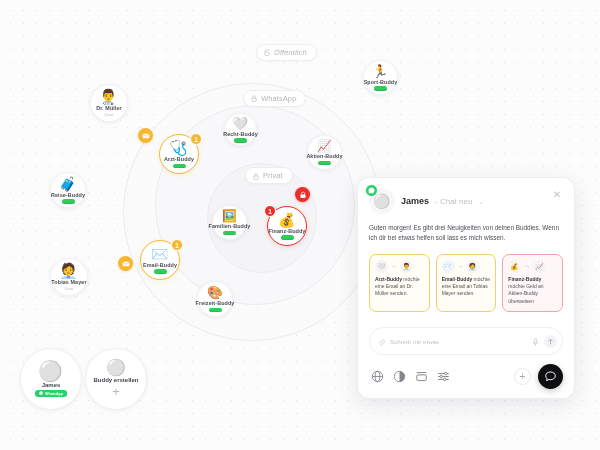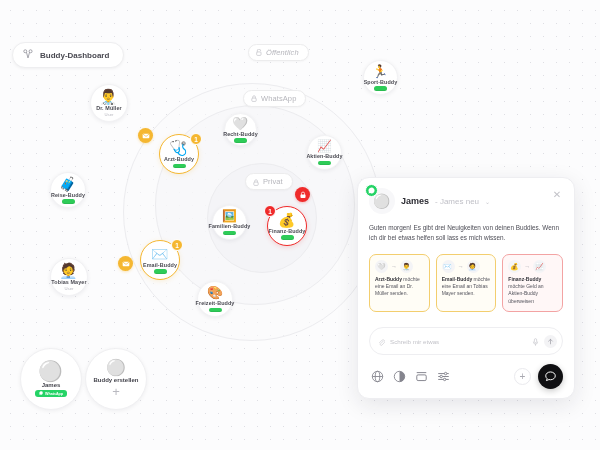--- a/index.html
+++ b/index.html
@@ -188,59 +188,48 @@
 </head>
 <body>
 
 <div id="stage">
   <div id="canvas"></div>
 
   <div class="zone z-public"></div>
   <div class="zone z-limited"></div>
   <div class="zone z-private"></div>
 
-  <div class="zone-pill" style="left:248px; top:44px;font-style:italic;">
+  <div class="zone-pill" style="left:256px; top:44px;font-style:italic;">
     <span>
       <svg width="6" height="7" viewBox="0 0 10 12">
           <path d="M2 5V3.4A3 3 0 0 1 8 3" fill="none" stroke="#c6c6cc" stroke-width="1.3" stroke-linecap="round"></path>
           <rect x="1" y="5" width="7.5" height="6" rx="1.6" fill="none" stroke="#c6c6cc" stroke-width="1.3"></rect>
         </svg>
     </span>
     <span>Öffentlich</span>
   </div>
   <div class="zone-pill" style="left:243px; top:90px;">
     <span>
       <svg width="6" height="7" viewBox="0 0 10 12">
           <path d="M2.8 5.2V3.6a2.3 2.3 0 0 1 4.6 0v1.6" fill="none" stroke="#c6c6cc" stroke-width="1.3" stroke-linecap="round"></path>
           <rect x="1.2" y="5.2" width="7.6" height="5.8" rx="1.6" fill="none" stroke="#c6c6cc" stroke-width="1.3"></rect>
         </svg>
     </span>
     <span>WhatsApp</span>
   </div>
-  <div class="zone-pill" style="left:245px; top:173px;align-items:flex-end;">
+  <div class="zone-pill" style="left:245px; top:167px;align-items:flex-end;">
     <span>
       <svg width="6" height="7" viewBox="0 0 10 12">
           <path d="M2.8 5.2V3.6a2.3 2.3 0 0 1 4.6 0v1.6" fill="none" stroke="#c6c6cc" stroke-width="1.3" stroke-linecap="round"></path>
           <rect x="1.2" y="5.2" width="7.6" height="5.8" rx="1.6" fill="none" stroke="#c6c6cc" stroke-width="1.3"></rect>
         </svg>
     </span>
     <span>Privat</span>
   </div>
 
-  <div id="dashboard-pill">
-    <span>
-      <svg width="10" height="10" viewBox="0 0 14 14">
-        <circle cx="3.2" cy="3.2" r="2.1" fill="none" stroke="#8d8d96" stroke-width="1.1"></circle>
-        <circle cx="10.6" cy="3.2" r="2.1" fill="none" stroke="#8d8d96" stroke-width="1.1"></circle>
-        <path d="M5 5.1 L6.8 12" fill="none" stroke="#8d8d96" stroke-width="1.1" stroke-linecap="round"></path>
-        <path d="M9 5.1 L7.2 12" fill="none" stroke="#8d8d96" stroke-width="1.1" stroke-linecap="round"></path>
-      </svg>
-    </span>
-    <span>Buddy-Dashboard</span>
-  </div>
 
   <div class="node" style="left:90px; top:84px;">
     <div class="bubble" style="width:38px;height:38px;">
       <span class="glyph" style="font-size:15px;">👨‍⚕️</span>
       <span class="nname">Dr. Müller</span>
       <span class="nrole">User</span>
     </div>
   </div>
 
   <div class="node" style="left:224px; top:113px;">
@@ -367,21 +356,21 @@
     <div id="chat-head">
       <div class="chat-av">
         <span style="font-size:14px;">⚪</span>
         <span class="wa-dot">
           <svg width="7" height="7" viewBox="0 0 12 12">
               <path d="M6 .9a5.1 5.1 0 0 0-4.4 7.7L.9 11.1l2.6-.7A5.1 5.1 0 1 0 6 .9z" fill="#fff"></path>
             </svg>
         </span>
       </div>
       <span id="chat-title">James</span>
-      <span id="chat-sub">- James neu</span>
+      <span id="chat-sub">- Chat neu</span>
       <span style="font-size:6px;color:#c8c8ce;">⌄</span>
       <div id="chat-close">✕</div>
     </div>
 
     <div id="chat-msg">Guten morgen! Es gibt drei Neuigkeiten von deinen Buddies. Wenn ich dir bei etwas helfen soll lass es mich wissen.</div>
 
     <div id="card-row">
       <div class="sugg">
         <div class="sugg-icons">
           <span class="mini">🤍</span>

